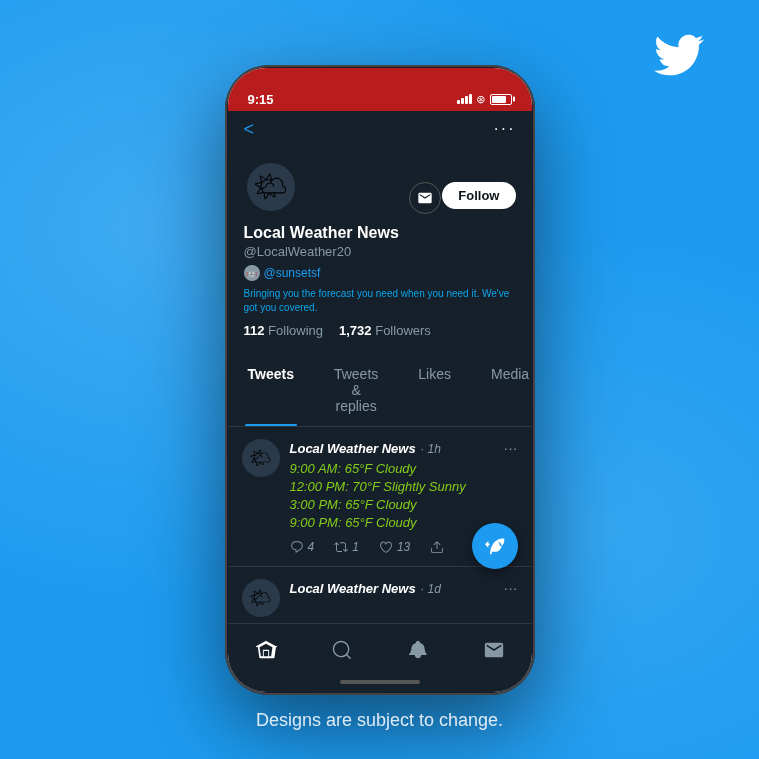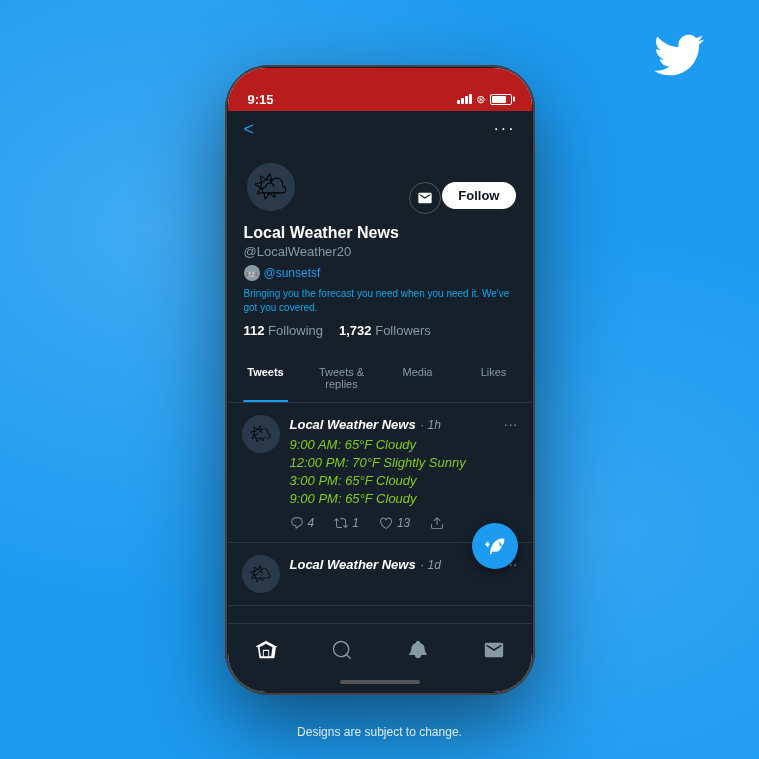--- a/index.html
+++ b/index.html
@@ -23,25 +23,25 @@
       top: 30px;
       right: 50px;
       width: 60px;
       height: 50px;
       fill: white;
     }
 
     
     .bottom-caption {
       position: absolute;
-      bottom: 20px;
+      bottom: 28px;
       left: 50%;
       transform: translateX(-50%);
       color: rgba(255,255,255,0.85);
-      font-size: 12px;
+      font-size: 18px;
       white-space: nowrap;
     }
 
     
     .phone {
       width: 310px;
       height: 630px;
       background: #1a1a2e;
       border-radius: 44px;
       box-shadow: 0 30px 80px rgba(0,0,0,0.5), inset 0 0 0 2px #444;
@@ -265,22 +265,22 @@
     
     .tabs {
       background: #15202b;
       display: flex;
       border-bottom: 1px solid #2d3741;
       flex-shrink: 0;
     }
     .tab {
       flex: 1;
       text-align: center;
-      padding: 12px 0;
-      font-size: 11px;
+      padding: 12px 20px;
+      font-size: 14px;
       cursor: pointer;
       position: relative;
     }
     .tab.active {
       color: white;
       font-weight: 700;
     }
     .tab.active::after {
       content: '';
       position: absolute;
@@ -516,24 +516,24 @@
     </div>
 
     <div class="tabs">
       <div class="tab active">
         <span>Tweets</span>
       </div>
       <div class="tab inactive">
         <span>Tweets &amp; replies</span>
       </div>
       <div class="tab inactive">
+        <span>Likes</span>
+      </div>
+      <div class="tab inactive">
         <span>Media</span>
-      </div>
-      <div class="tab inactive">
-        <span>Likes</span>
       </div>
     </div>
 
     <div class="tweets-list" style="position:relative;">
 
       <div class="tweet">
         <div class="tweet-avatar">🌤</div>
         <div class="tweet-content">
           <div class="tweet-header">
             <span>

